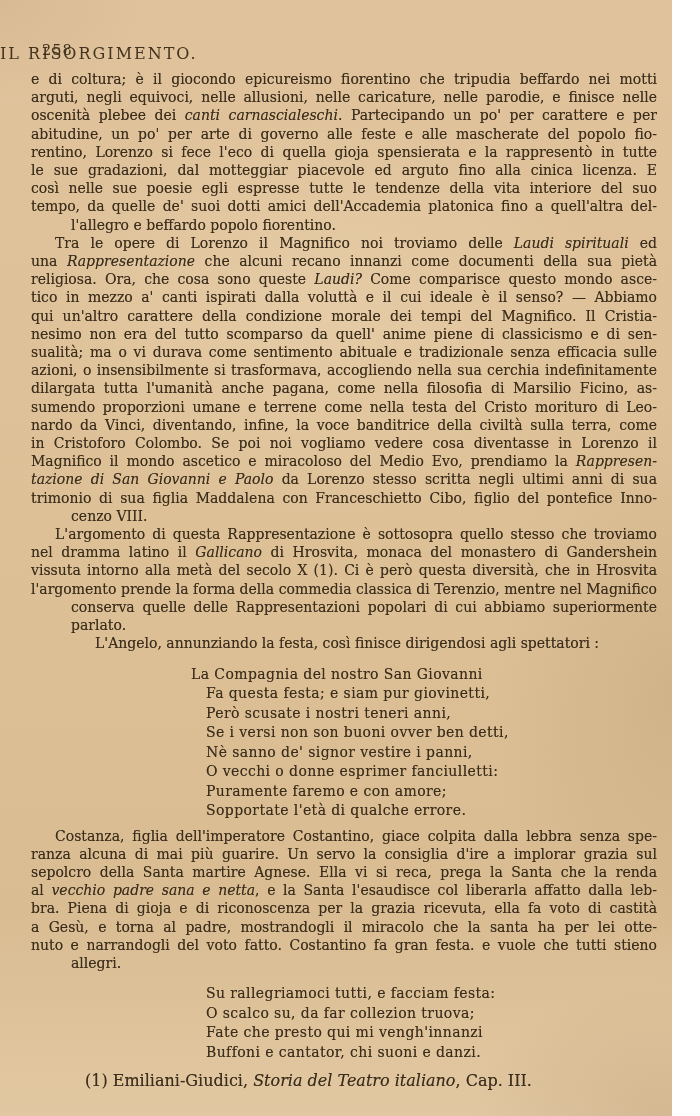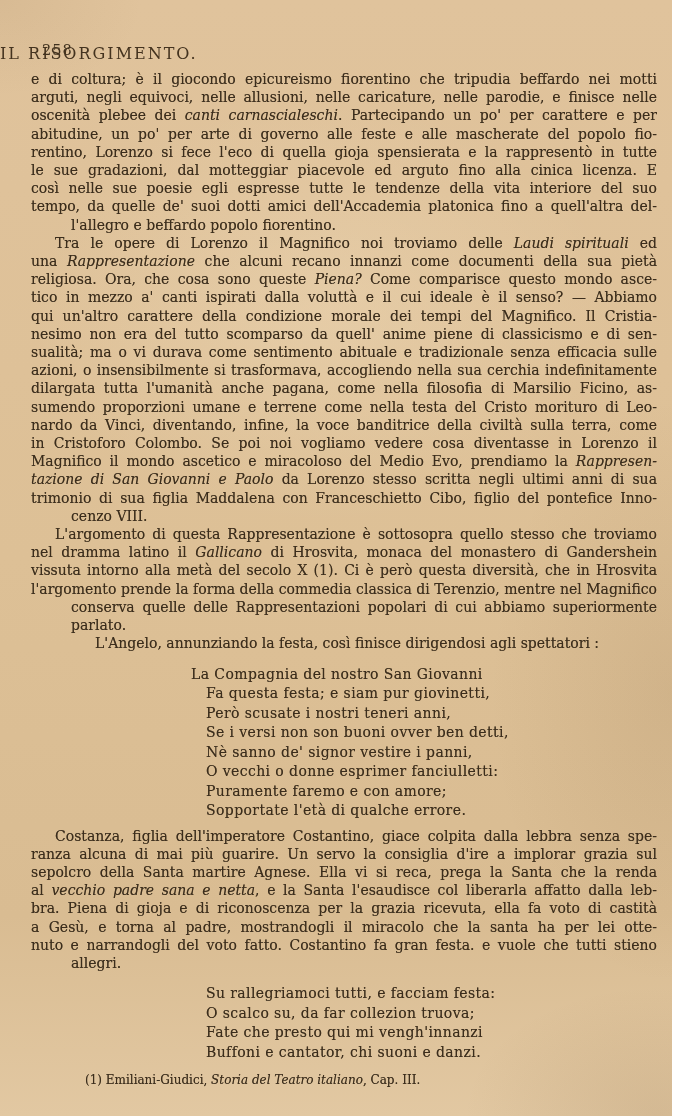--- a/index.html
+++ b/index.html
@@ -46,21 +46,21 @@
   .vline {
     line-height: 19.5px;
     letter-spacing: 0.4px;
     text-align: left;
   }
   .vline.vindent { padding-left: 15px; }
   .block.footnote { margin-top: 10px; }
   .block.footnote .line {
     text-align: right; text-align-last: left;
     padding-left: 14px;
-    font-size: 12px; line-height: 17px;
+    font-size: 16px; line-height: 17px;
   }
   i { font-style: italic; }
 </style>
 </head>
 <body>
 
 <div class="page">
   <div class="header-pagenum">258</div>
   <div class="header-title">IL RISORGIMENTO.</div>
   <div class="body-text" id="body-text">
@@ -71,21 +71,21 @@
         <div class="line">abitudine, un po' per arte di governo alle feste e alle mascherate del popolo fio-</div>
         <div class="line">rentino, Lorenzo si fece l'eco di quella gioja spensierata e la rappresentò in tutte</div>
         <div class="line">le sue gradazioni, dal motteggiar piacevole ed arguto fino alla cinica licenza. E</div>
         <div class="line">così nelle sue poesie egli espresse tutte le tendenze della vita interiore del suo</div>
         <div class="line">tempo, da quelle de' suoi dotti amici dell'Accademia platonica fino a quell'altra del-</div>
         <div class="line last">l'allegro e beffardo popolo fiorentino.</div>
       </div>
       <div class="block paragraph">
         <div class="line indent">Tra le opere di Lorenzo il Magnifico noi troviamo delle <i>Laudi spirituali</i> ed</div>
         <div class="line">una <i>Rappresentazione</i> che alcuni recano innanzi come documenti della sua pietà</div>
-        <div class="line">religiosa. Ora, che cosa sono queste <i>Piena?</i> Come comparisce questo mondo asce-</div>
+        <div class="line">religiosa. Ora, che cosa sono queste <i>Laudi?</i> Come comparisce questo mondo asce-</div>
         <div class="line">tico in mezzo a' canti ispirati dalla voluttà e il cui ideale è il senso? — Abbiamo</div>
         <div class="line">qui un'altro carattere della condizione morale dei tempi del Magnifico. Il Cristia-</div>
         <div class="line">nesimo non era del tutto scomparso da quell' anime piene di classicismo e di sen-</div>
         <div class="line">sualità; ma o vi durava come sentimento abituale e tradizionale senza efficacia sulle</div>
         <div class="line">azioni, o insensibilmente si trasformava, accogliendo nella sua cerchia indefinitamente</div>
         <div class="line">dilargata tutta l'umanità anche pagana, come nella filosofia di Marsilio Ficino, as-</div>
         <div class="line">sumendo proporzioni umane e terrene come nella testa del Cristo morituro di Leo-</div>
         <div class="line">nardo da Vinci, diventando, infine, la voce banditrice della civiltà sulla terra, come</div>
         <div class="line">in Cristoforo Colombo. Se poi noi vogliamo vedere cosa diventasse in Lorenzo il</div>
         <div class="line">Magnifico il mondo ascetico e miracoloso del Medio Evo, prendiamo la <i>Rappresen-</i></div>

